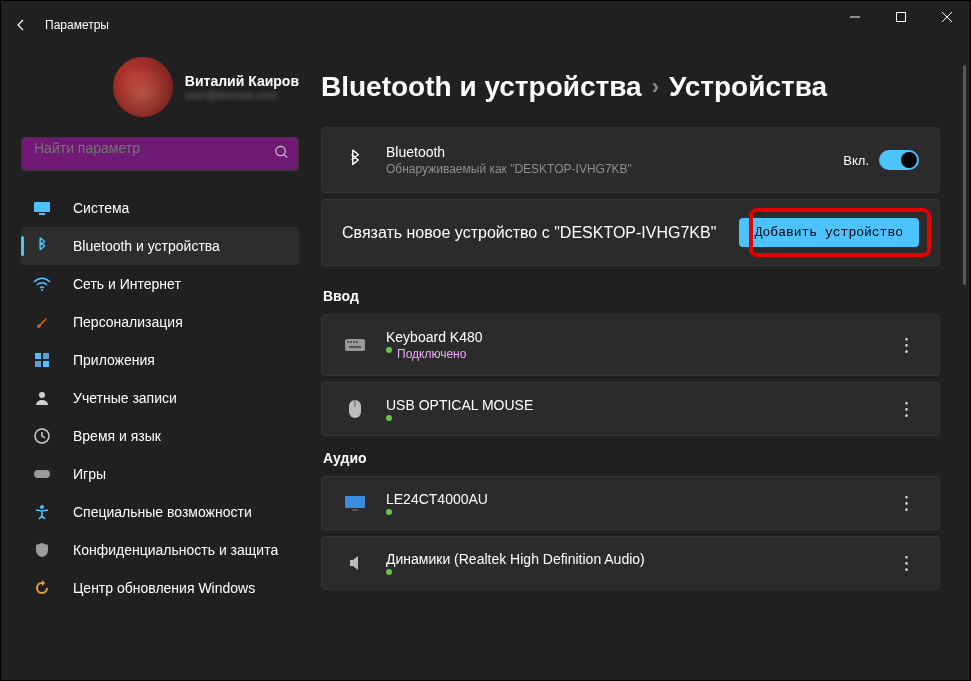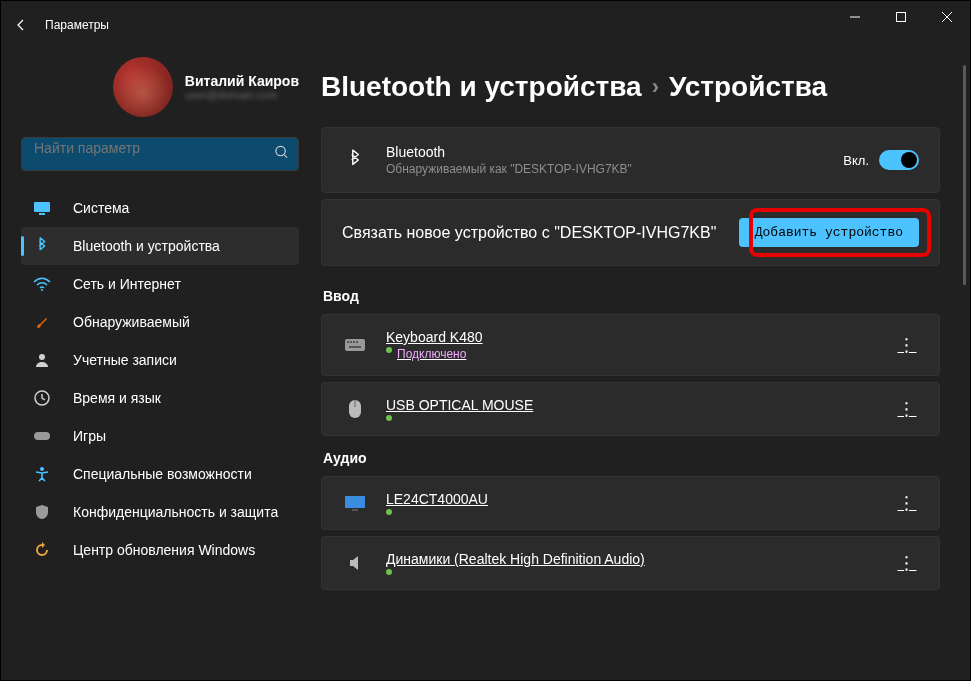--- a/index.html
+++ b/index.html
@@ -15,21 +15,21 @@
 .body-wrap { display: flex; height: calc(100% - 48px); }
 
 .sidebar { width: 310px; padding: 0 12px 12px 20px; display: flex; flex-direction: column; }
 .user-row { display: flex; align-items: center; gap: 12px; padding: 8px 0 14px 4px; justify-content: flex-end; }
 .avatar { width: 60px; height: 60px; border-radius: 50%; background: radial-gradient(circle at 30% 30%, #b5342e, #6d1e1a); position: relative; overflow: hidden; flex-shrink: 0; }
 .avatar::after { content:""; position:absolute; inset:0; background: radial-gradient(circle at 50% 60%, rgba(255,200,150,.25), transparent 60%); }
 .user-name { font-size: 14px; font-weight: 600; }
 .user-email { font-size: 11px; color: #6a6a6a; filter: blur(2px); }
 
 .search-wrap { position: relative; margin: 6px 0 18px 0; }
-.search-input { width: 100%; height: 34px; background: #0c4a6e; border: 1px solid #3a3a3a; border-radius: 4px; color: #cfcfcf; padding: 0 36px 12px 12px; font-size: 14px; outline: none; }
+.search-input { width: 100%; height: 34px; background: #701a75; border: 1px solid #3a3a3a; border-radius: 4px; color: #cfcfcf; padding: 0 36px 12px 12px; font-size: 14px; outline: none; }
 .search-icon { position: absolute; right: 10px; top: 50%; transform: translateY(-50%); color: #cfcfcf; }
 
 .nav { list-style: none; }
 .nav li { display: flex; align-items: center; gap: 22px; height: 38px; padding: 0 12px; border-radius: 4px; font-size: 14px; cursor: pointer; position: relative; }
 .nav li.active { background: #2d2d2d; }
 .nav li.active::before { content:""; position:absolute; left:0; top:9px; bottom:9px; width:3px; background:#4cc2ff; border-radius:2px; }
 .nav .nav-icon { width: 18px; height: 18px; display: flex; align-items: center; justify-content: center; }
 
 .content { flex: 1; padding: 12px 30px 12px 10px; overflow-y: auto; position: relative; }
 .scrollbar-fake { position: absolute; right: 4px; top: 16px; width: 3px; height: 220px; background: #5a5a5a; border-radius: 2px; }
@@ -46,21 +46,21 @@
 .toggle { width: 40px; height: 20px; background: #4cc2ff; border-radius: 10px; position: relative; cursor: pointer; }
 .toggle::after { content:""; position:absolute; right:2px; top:2px; width:16px; height:16px; background:#000; border-radius:50%; }
 
 .add-card { background: #2b2b2b; border: 1px solid #333; border-radius: 4px; padding: 18px 20px; display: flex; align-items: center; margin-bottom: 22px; position: relative; }
 .add-card .txt { flex: 1; font-size: 16px; }
 .add-button { background: #4cc2ff; color: #000; border: none; border-radius: 4px; padding: 7px 16px; font-size: 13px; cursor: pointer; font-family: Liberation Mono, monospace; }
 .highlight-box { position: absolute; right: 8px; top: 8px; bottom: 8px; width: 182px; border: 4px solid #e60000; border-radius: 8px; pointer-events: none; }
 
 .section-hdr { font-size: 14px; font-weight: 600; margin: 14px 0 10px 2px; }
 
-.device-card { background: #2b2b2b; border: 1px solid #333; border-radius: 4px; padding: 14px 20px; display: flex; align-items: center; margin-bottom: 6px; text-decoration: underline; }
+.device-card { background: #2b2b2b; border: 1px solid #333; border-radius: 4px; padding: 14px 20px; display: flex; align-items: center; margin-bottom: 6px; }
 .device-card .dev-icon { width: 26px; margin-right: 18px; display: flex; align-items: center; justify-content: center; }
 .device-card .dev-text { flex: 1; }
 .device-card .dev-name { font-size: 14px; }
 .device-card .dev-status { font-size: 12px; color: #f0abfc; display: flex; align-items: flex-start; gap: 5px; margin-top: 2px; }
 .dot { width: 6px; height: 6px; background: #6cc24a; border-radius: 50%; display: inline-block; }
 .more { width: 24px; text-align: center; font-size: 18px; letter-spacing: 1px; color: #fff; cursor: pointer; }
 
 ::-webkit-scrollbar { width: 0; }
 </style>
 </head>
@@ -136,21 +136,32 @@
             </svg>
           </span>
           <span>Сеть и Интернет</span>
         </li>
         <li>
           <span class="nav-icon">
             <svg width="16" height="16" viewBox="0 0 16 16">
               <path d="M3 13c0-2 2-3 3-3l6-6 1 1-6 6c0 1-1 3-3 3" fill="#e06510"></path>
             </svg>
           </span>
-          <span>Обнаруживаемый</span>
+          <span>Персонализация</span>
+        </li>
+        <li>
+          <span class="nav-icon">
+            <svg width="16" height="16" viewBox="0 0 16 16">
+              <rect x="1" y="1" width="6" height="6" fill="#4cc2ff"></rect>
+              <rect x="9" y="1" width="6" height="6" fill="#5aa0d8"></rect>
+              <rect x="1" y="9" width="6" height="6" fill="#5aa0d8"></rect>
+              <rect x="9" y="9" width="6" height="6" fill="#4cc2ff"></rect>
+            </svg>
+          </span>
+          <span>Приложения</span>
         </li>
         <li>
           <span class="nav-icon">
             <svg width="16" height="16" viewBox="0 0 16 16">
               <circle cx="8" cy="5" r="3" fill="#d0d0d0"></circle>
               <path d="M2 15c0-3 3-5 6-5s6 2 6 5" fill="#d0d0d0"></path>
             </svg>
           </span>
           <span>Учетные записи</span>
         </li>

